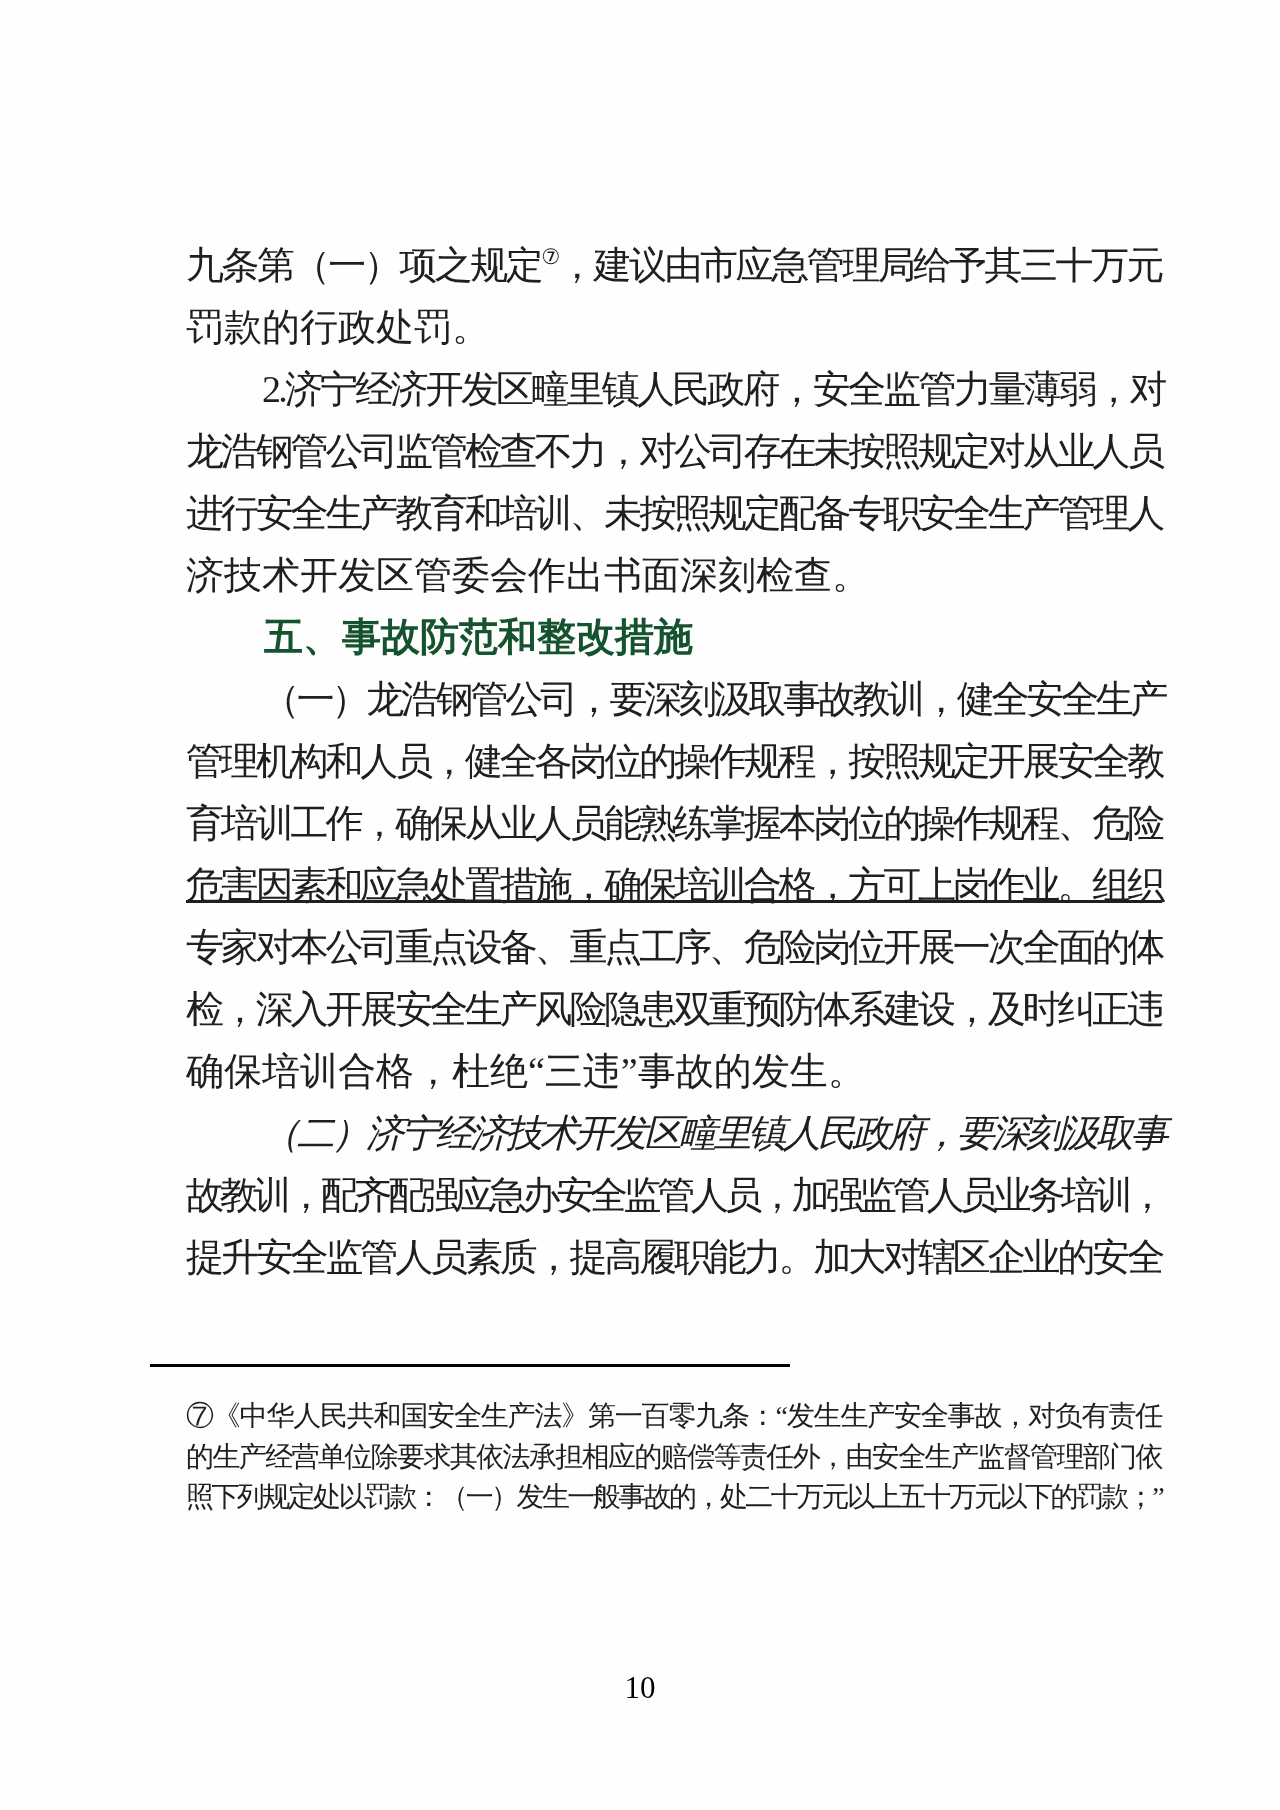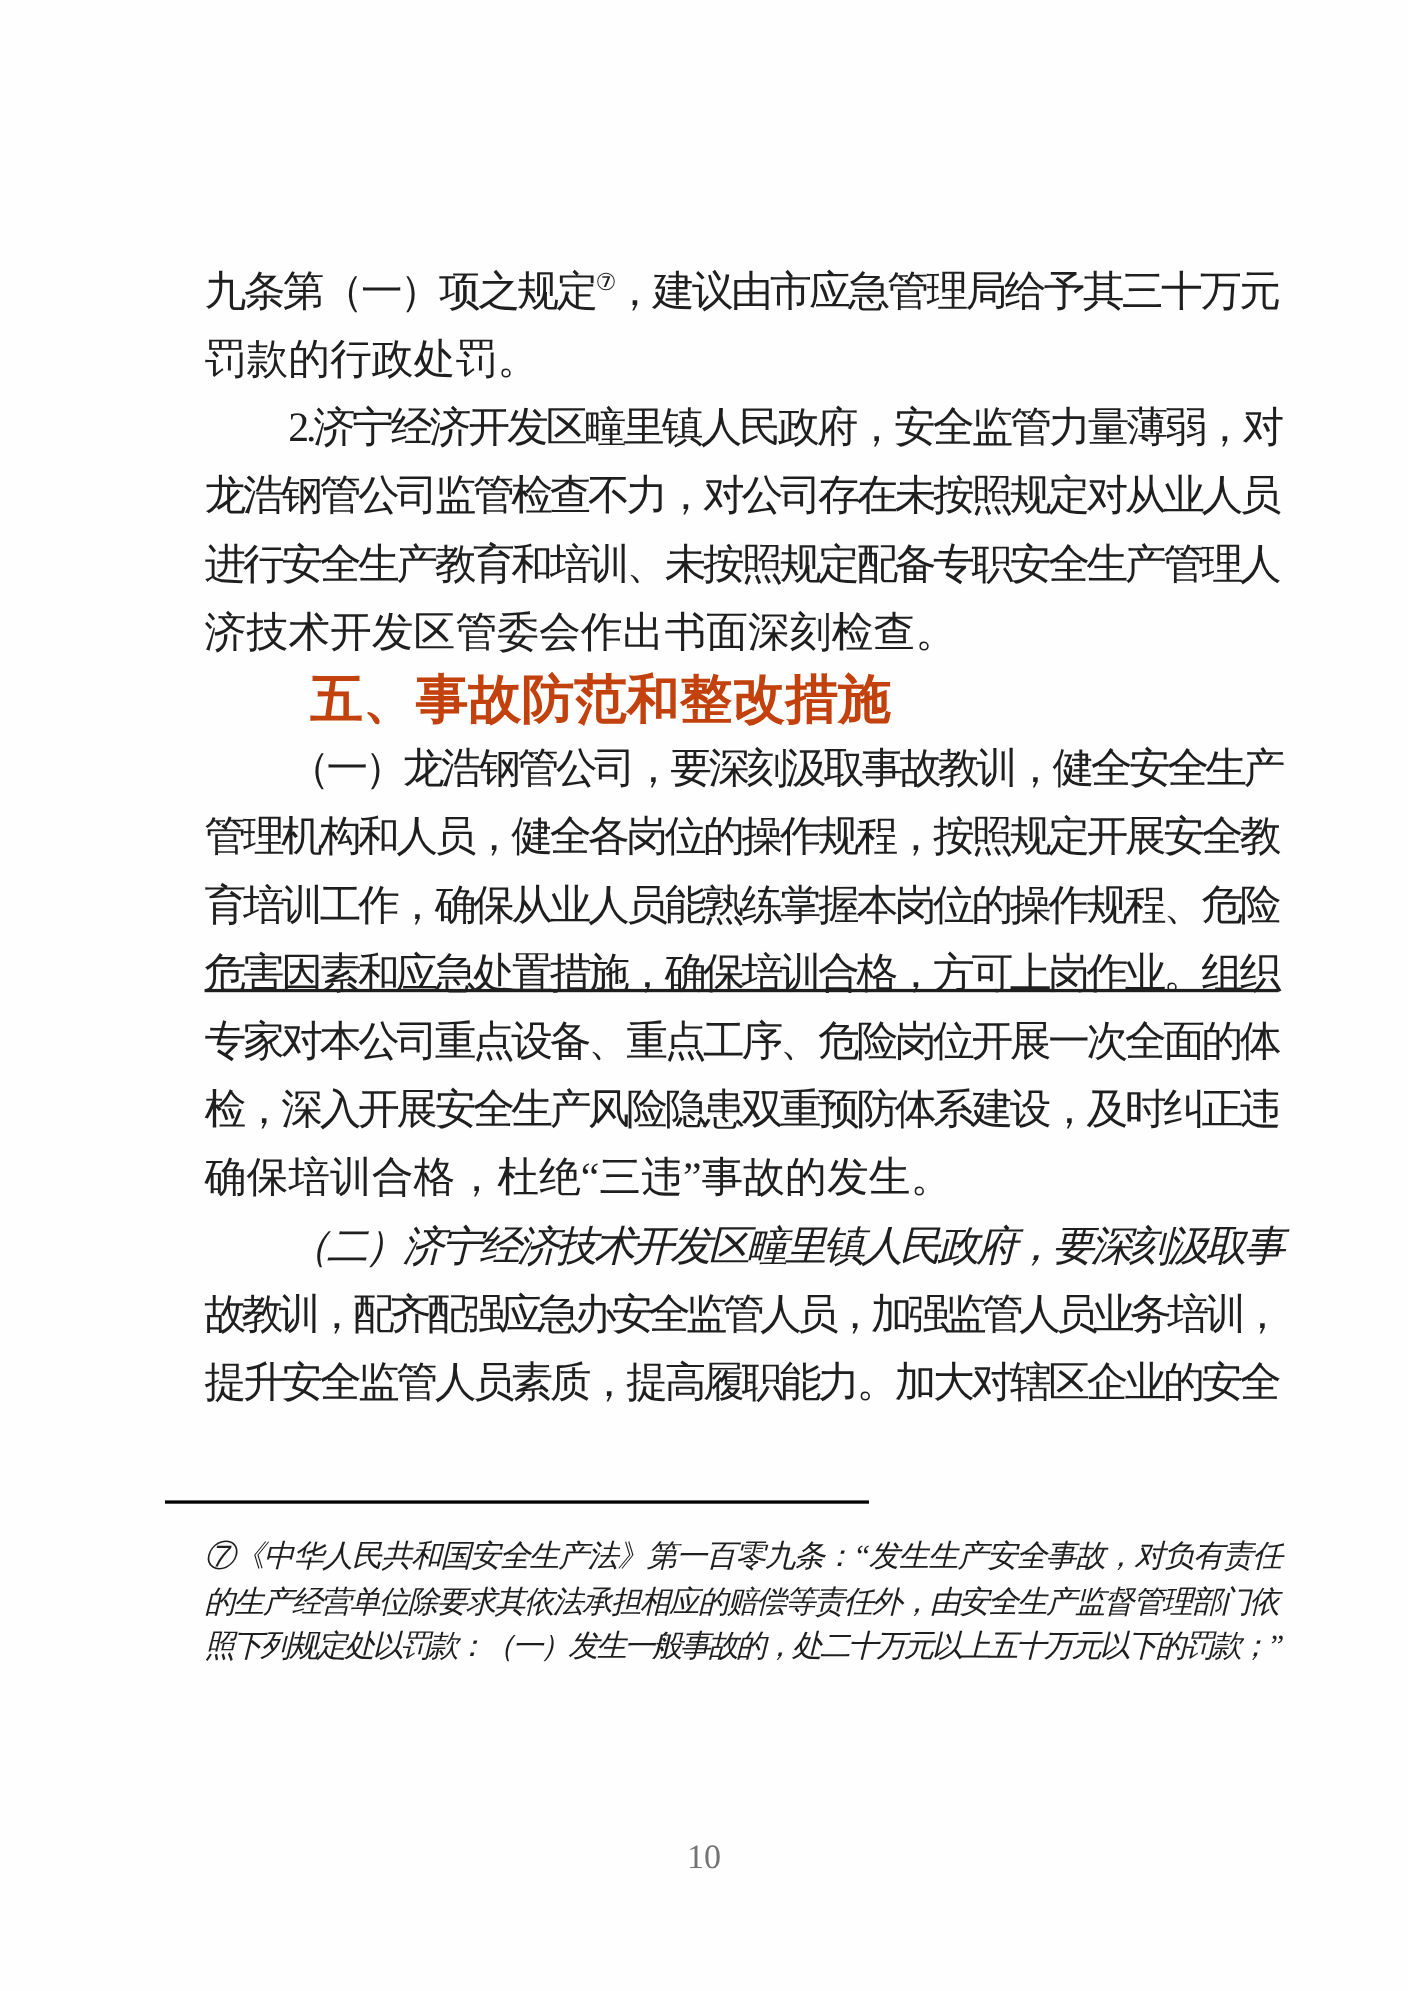--- a/index.html
+++ b/index.html
@@ -3,29 +3,29 @@
 <meta charset="utf-8">
 <style>
   html,body{margin:0;padding:0;background:#ffffff;}
   .page{
     position:relative;width:1280px;height:1810px;background:#fefefe;
     font-family:"Liberation Serif",serif;color:#1f1f1f;overflow:hidden;
   }
   .body-text{position:absolute;left:150px;top:234px;width:976px;}
   .line{height:62px;line-height:62px;font-size:38px;white-space:nowrap;margin-left:36px;}
   .line .measure{display:inline-block;white-space:nowrap;}
-  .line.heading{font-family:"Liberation Sans",sans-serif;font-weight:700;font-size:48px;color:#c2410c;}
+  .line.heading{font-family:"Liberation Sans",sans-serif;font-weight:700;font-size:39px;color:#14532d;}
   .ind{display:inline-block;width:2em;}
   sup.fnref{font-size:0.56em;vertical-align:super;line-height:0;}
   .footnote-sep{position:absolute;left:150px;top:1364px;width:640px;height:3px;background:#000;}
-  .footnote{position:absolute;left:150px;top:1396px;width:976px;font-style:italic;}
+  .footnote{position:absolute;left:150px;top:1396px;width:976px;}
   .footnote .line{height:40.5px;line-height:40.5px;font-size:28px;}
   .page-number{
     position:absolute;left:0;top:1672px;width:100%;text-align:center;
-    font-size:31px;color:#737373;line-height:1;
+    font-size:31px;color:#000000;line-height:1;
   }
 </style>
 </head>
 <body>
 
 <div class="page">
   <div class="body-text" id="body-lines">
       <div class="line justify"><span class="measure" style="letter-spacing: -2.46708px;">九条第（一）项之规定<sup class="fnref">⑦</sup>，建议由市应急管理局给予其三十万元</span></div>
       <div class="line "><span class="measure">罚款的行政处罚。</span></div>
       <div class="line justify indent"><span class="measure" style="letter-spacing: -2.80357px;"><span class="ind"></span>2.济宁经济开发区疃里镇人民政府，安全监管力量薄弱，对</span></div>

